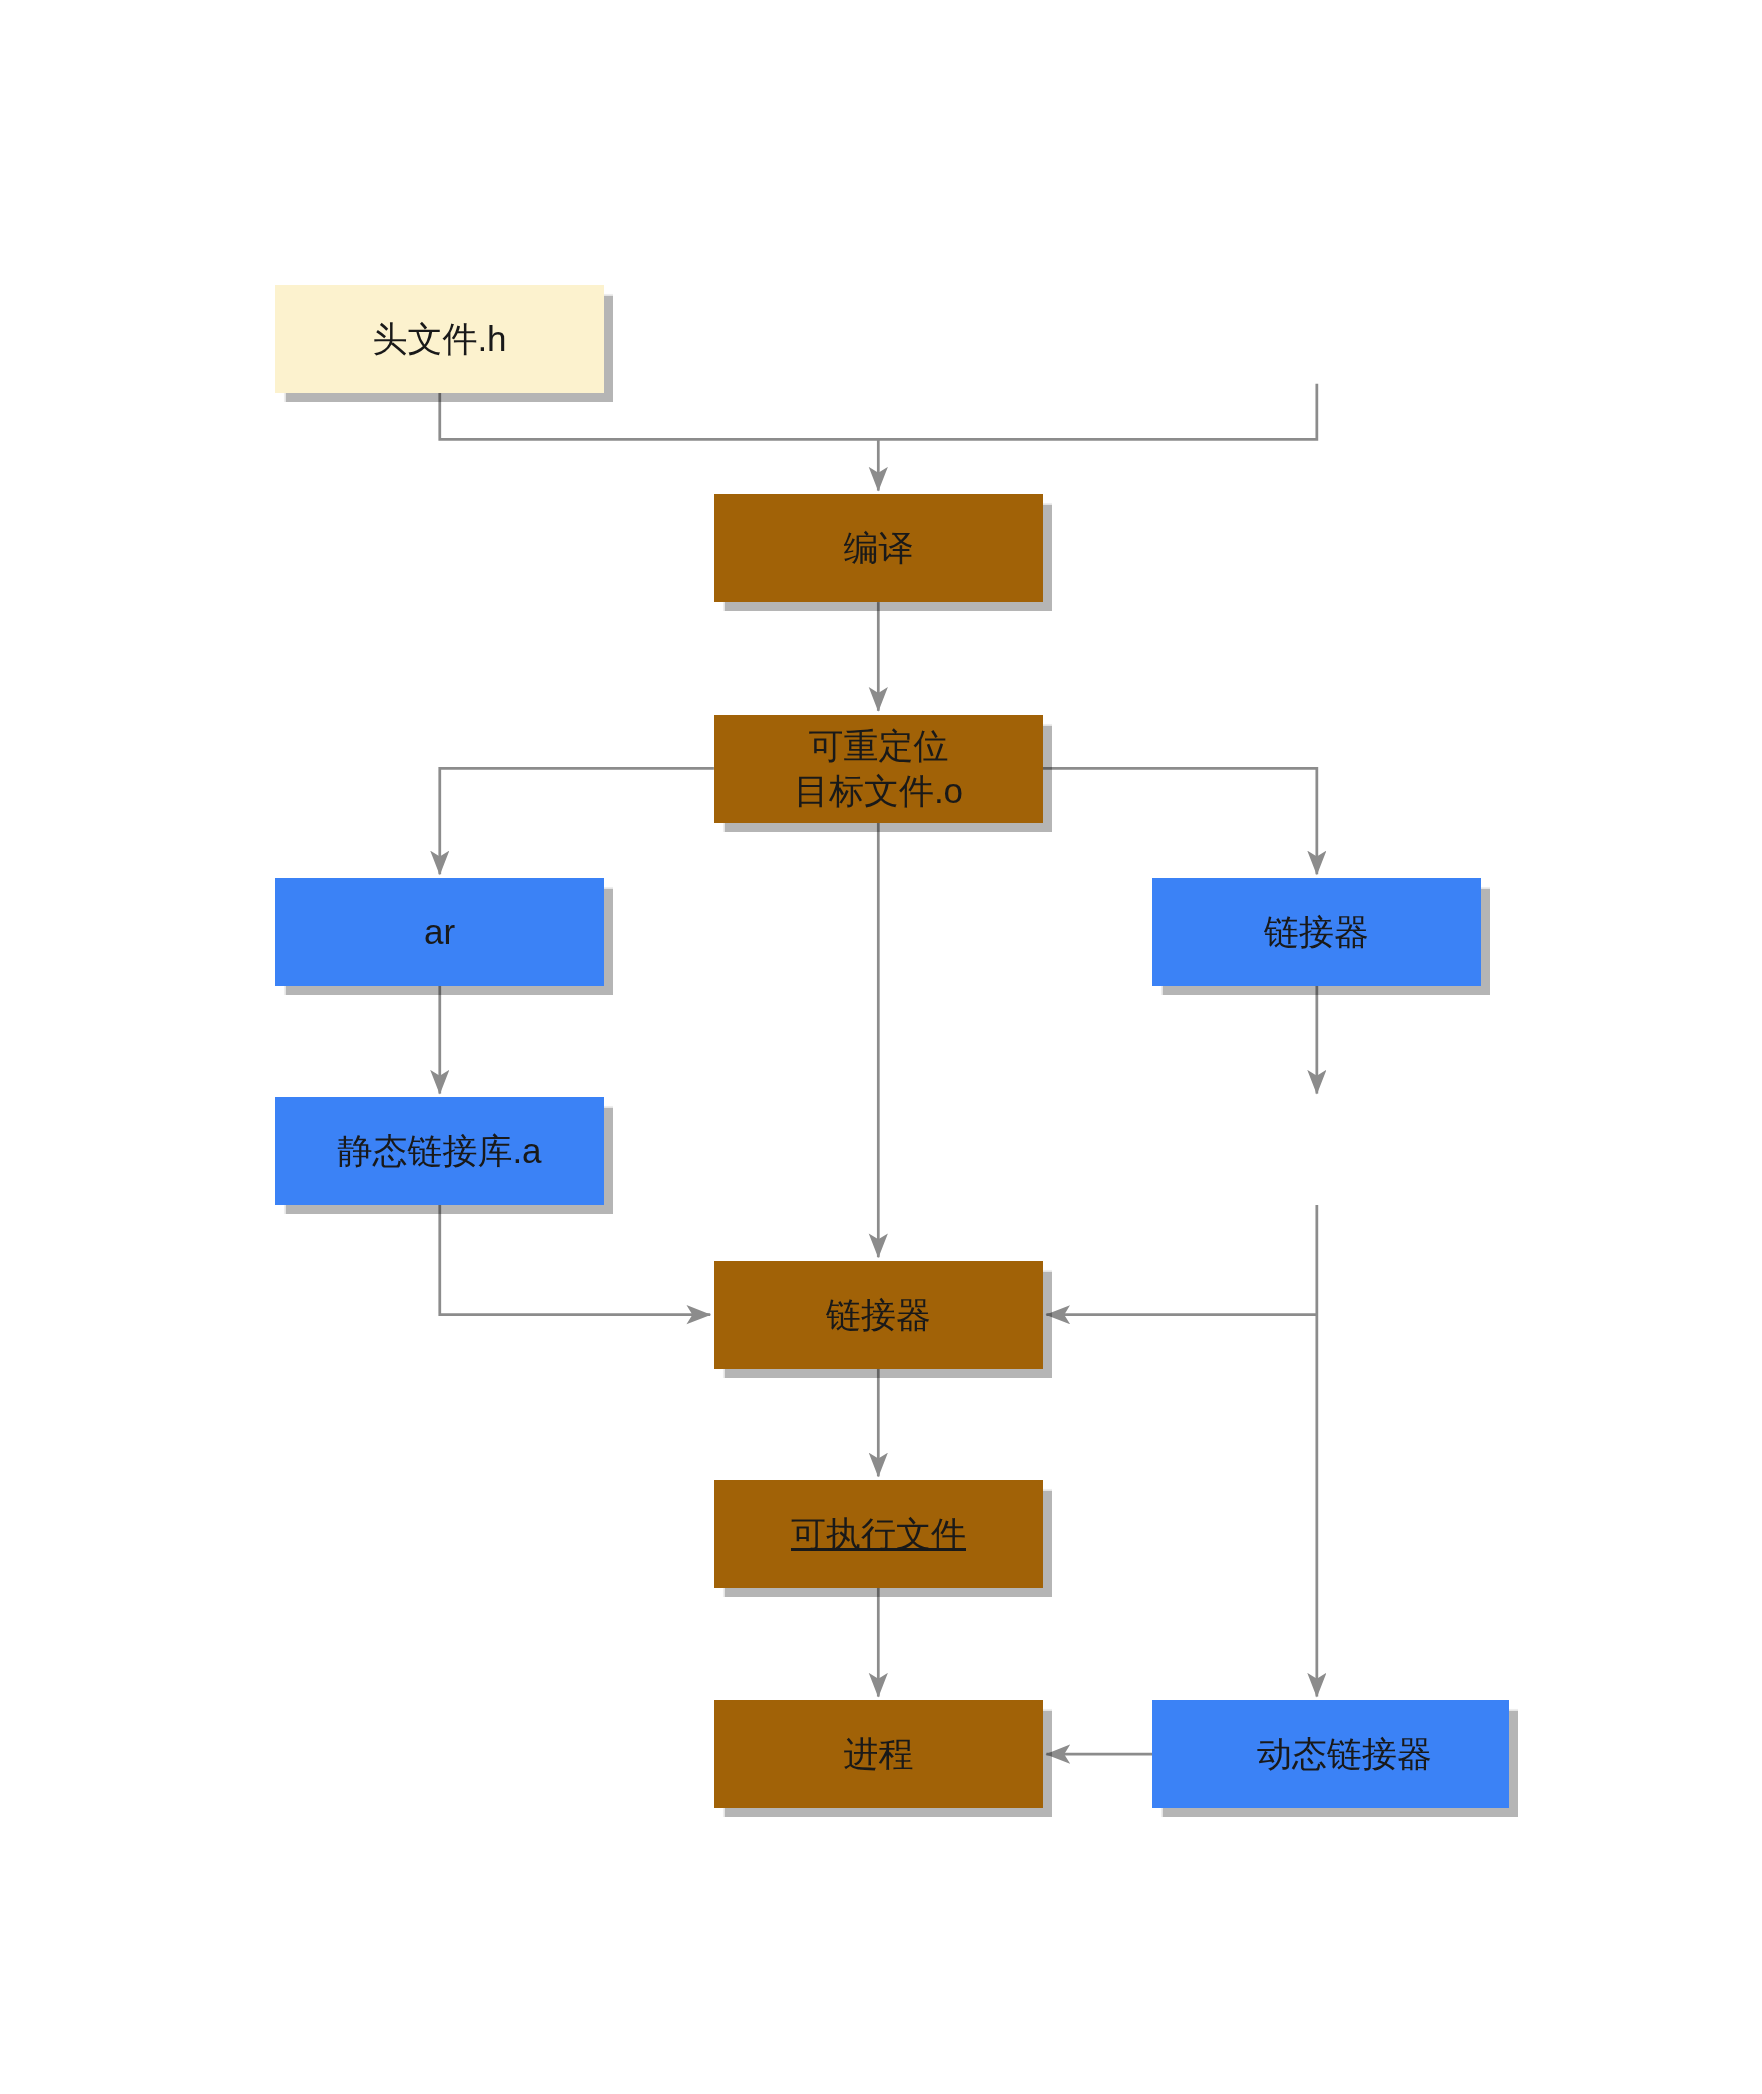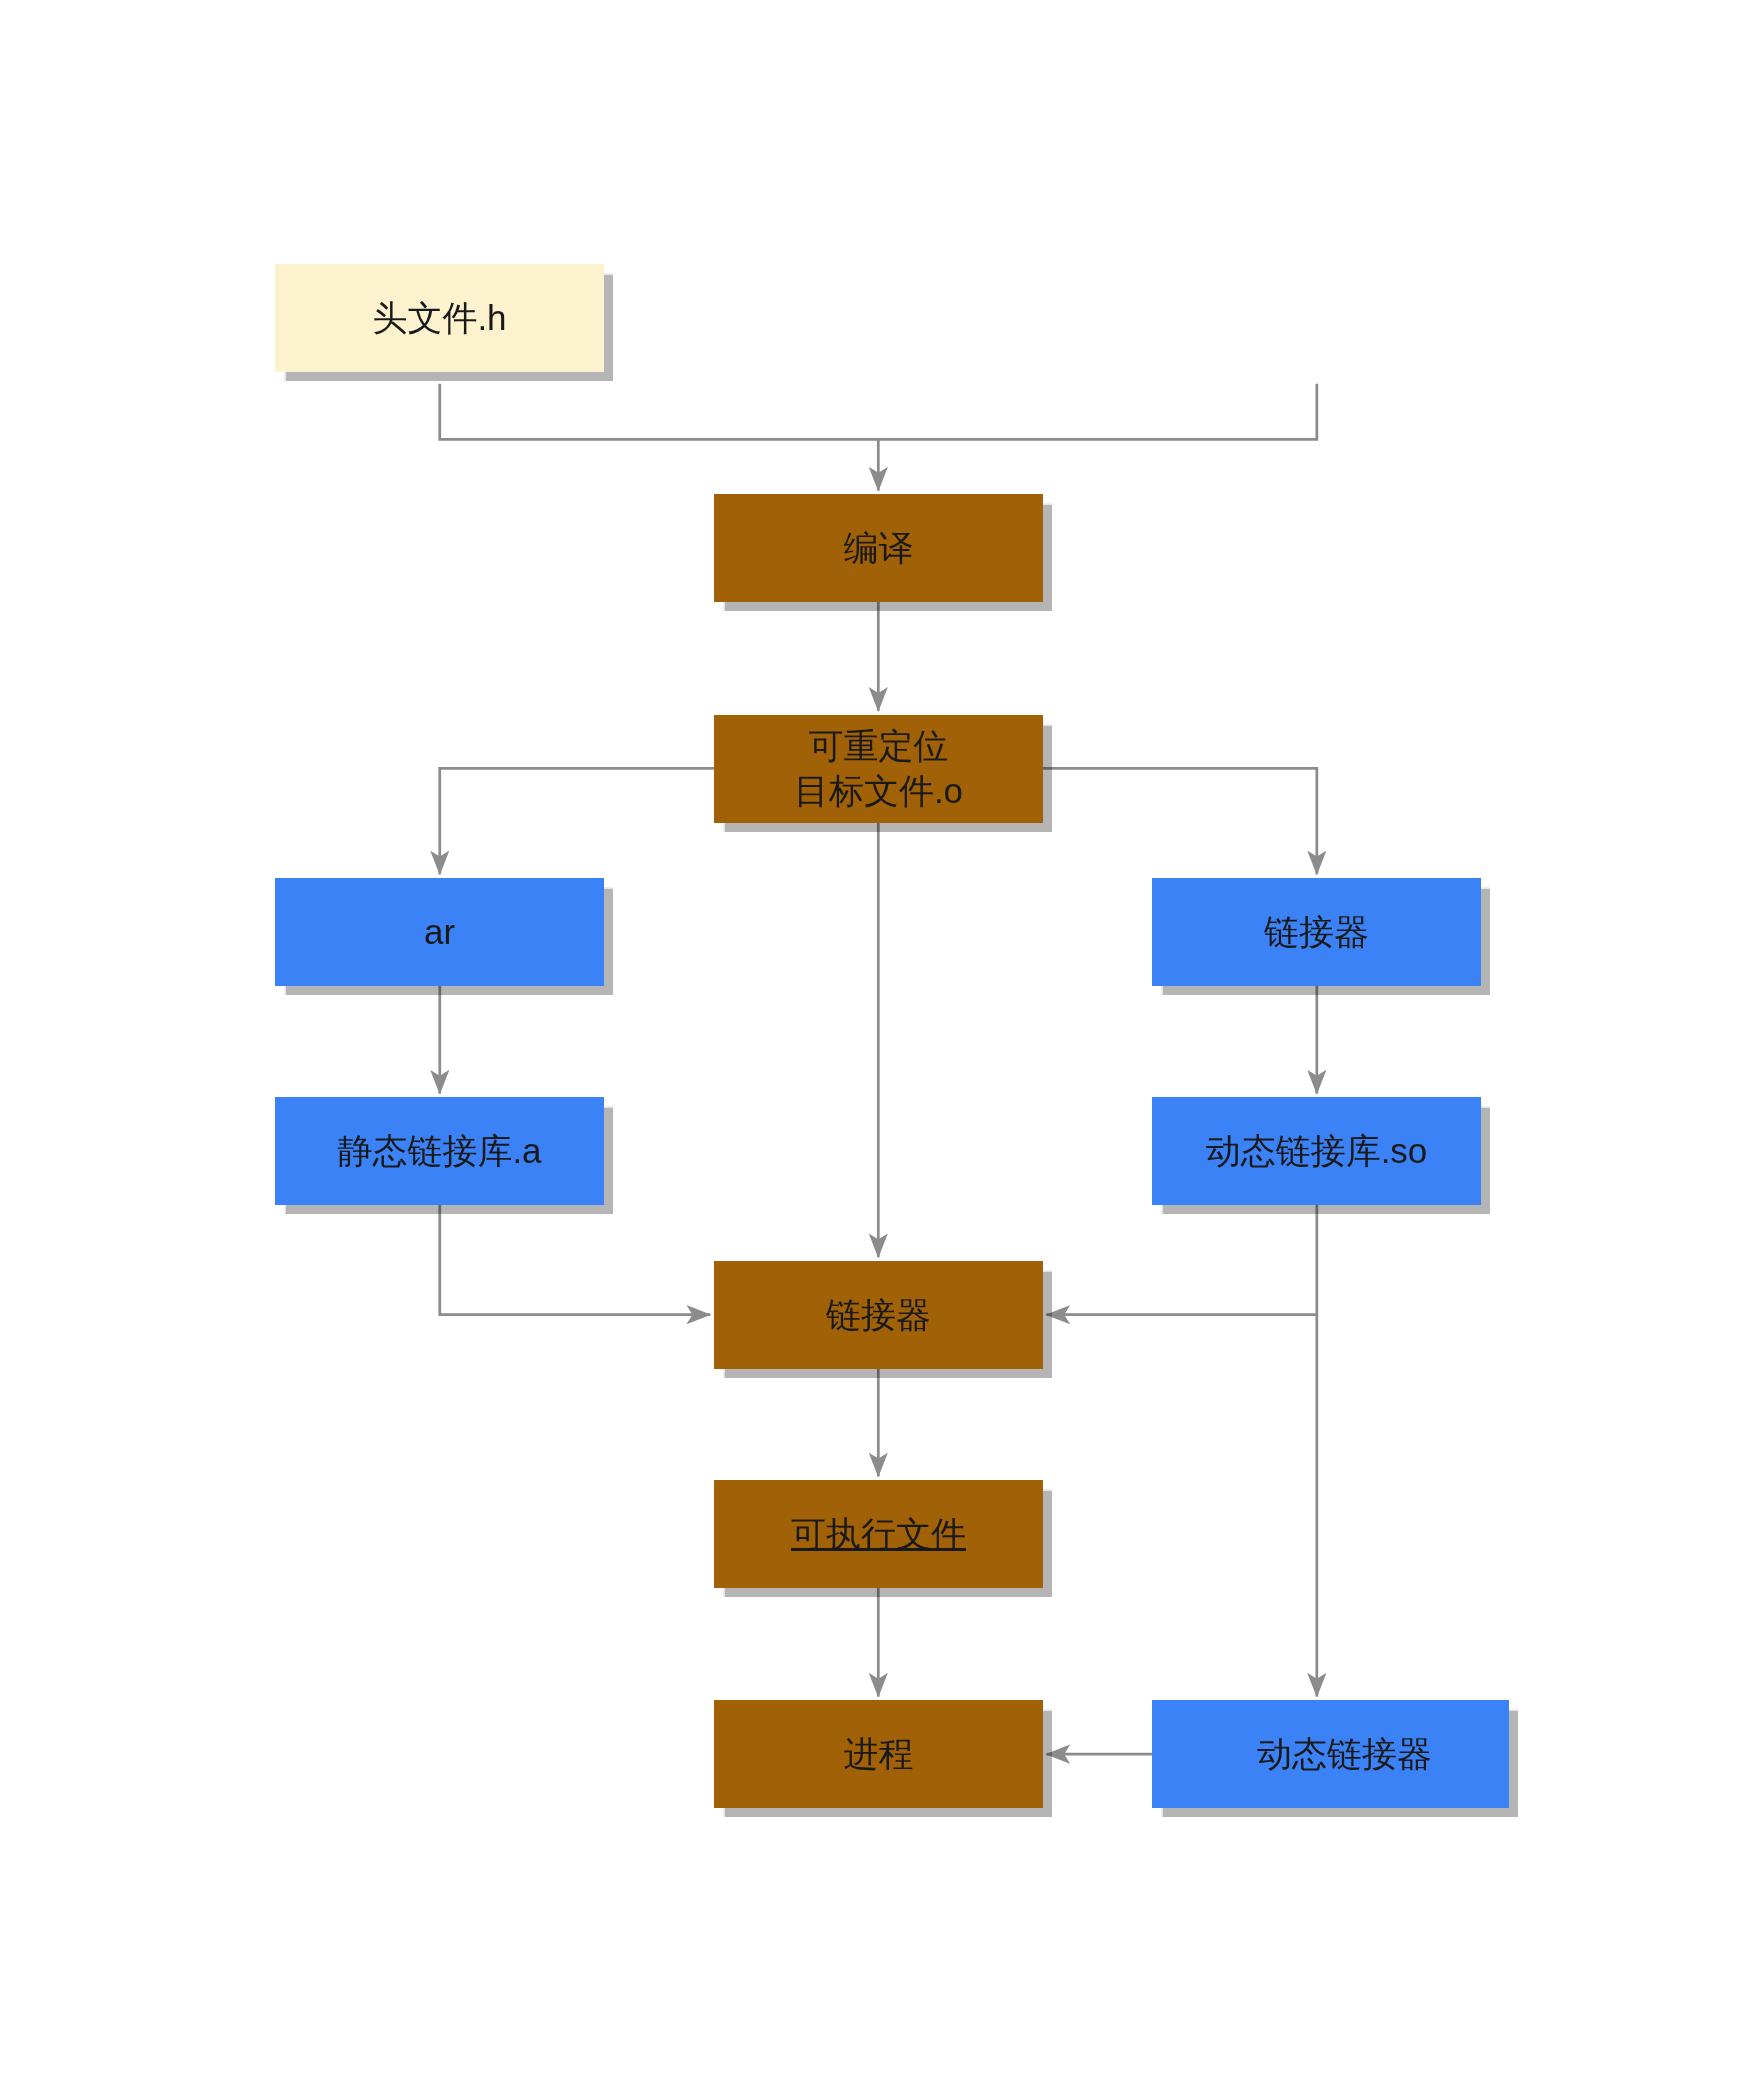--- a/index.html
+++ b/index.html
@@ -67,35 +67,34 @@
     <path class="edge" d="M481,1079 L481,1197" marker-end="url(#arrow)"></path>
     <path class="edge" d="M1441,1079 L1441,1197" marker-end="url(#arrow)"></path>
     <path class="edge" d="M481,1319 L481,1439 L777,1439" marker-end="url(#arrow)"></path>
     <path class="edge" d="M1441,1319 L1441,1857" marker-end="url(#arrow)"></path>
     <path class="edge" d="M1441,1439 L1145,1439" marker-end="url(#arrow)"></path>
     <path class="edge" d="M961,1498 L961,1616" marker-end="url(#arrow)"></path>
     <path class="edge" d="M961,1738 L961,1857" marker-end="url(#arrow)"></path>
     <path class="edge" d="M1261,1920 L1145,1920" marker-end="url(#arrow)"></path>
   </svg>
 
-  <div class="node yellow" style="left:275px; top:264px;">头文件.h</div>
+  <div class="node yellow" style="left:275px; top:285px;">头文件.h</div>
 
 
   <div class="node gray" style="left:714px; top:494px;">编译</div>
 
   <div class="node gray" style="left:714px; top:715px;">可重定位
 目标文件.o</div>
 
   <div class="node orange" style="left:275px; top:878px;">ar</div>
 
   <div class="node orange" style="left:1152px; top:878px;">链接器</div>
 
   <div class="node orange" style="left:275px; top:1097px;text-align:right;">静态链接库.a</div>
 
-  <div class="node orange" style="left:1152px; top:1097px;">动态链接库.so</div>
 
   <div class="node gray" style="left:714px; top:1261px;">链接器</div>
 
   <div class="node gray" style="left:714px; top:1480px;text-decoration:underline;">可执行文件</div>
 
   <div class="node gray" style="left:714px; top:1700px;">进程</div>
 
   <div class="node orange" style="left:1152px; top:1700px;padding-left:28px;">动态链接器</div>
 
 </div>

